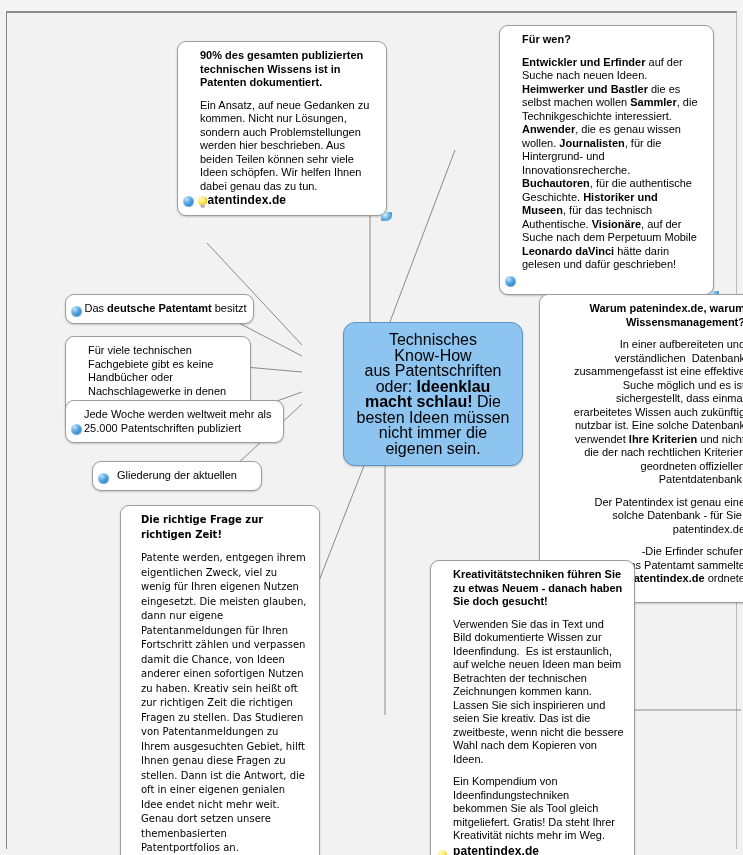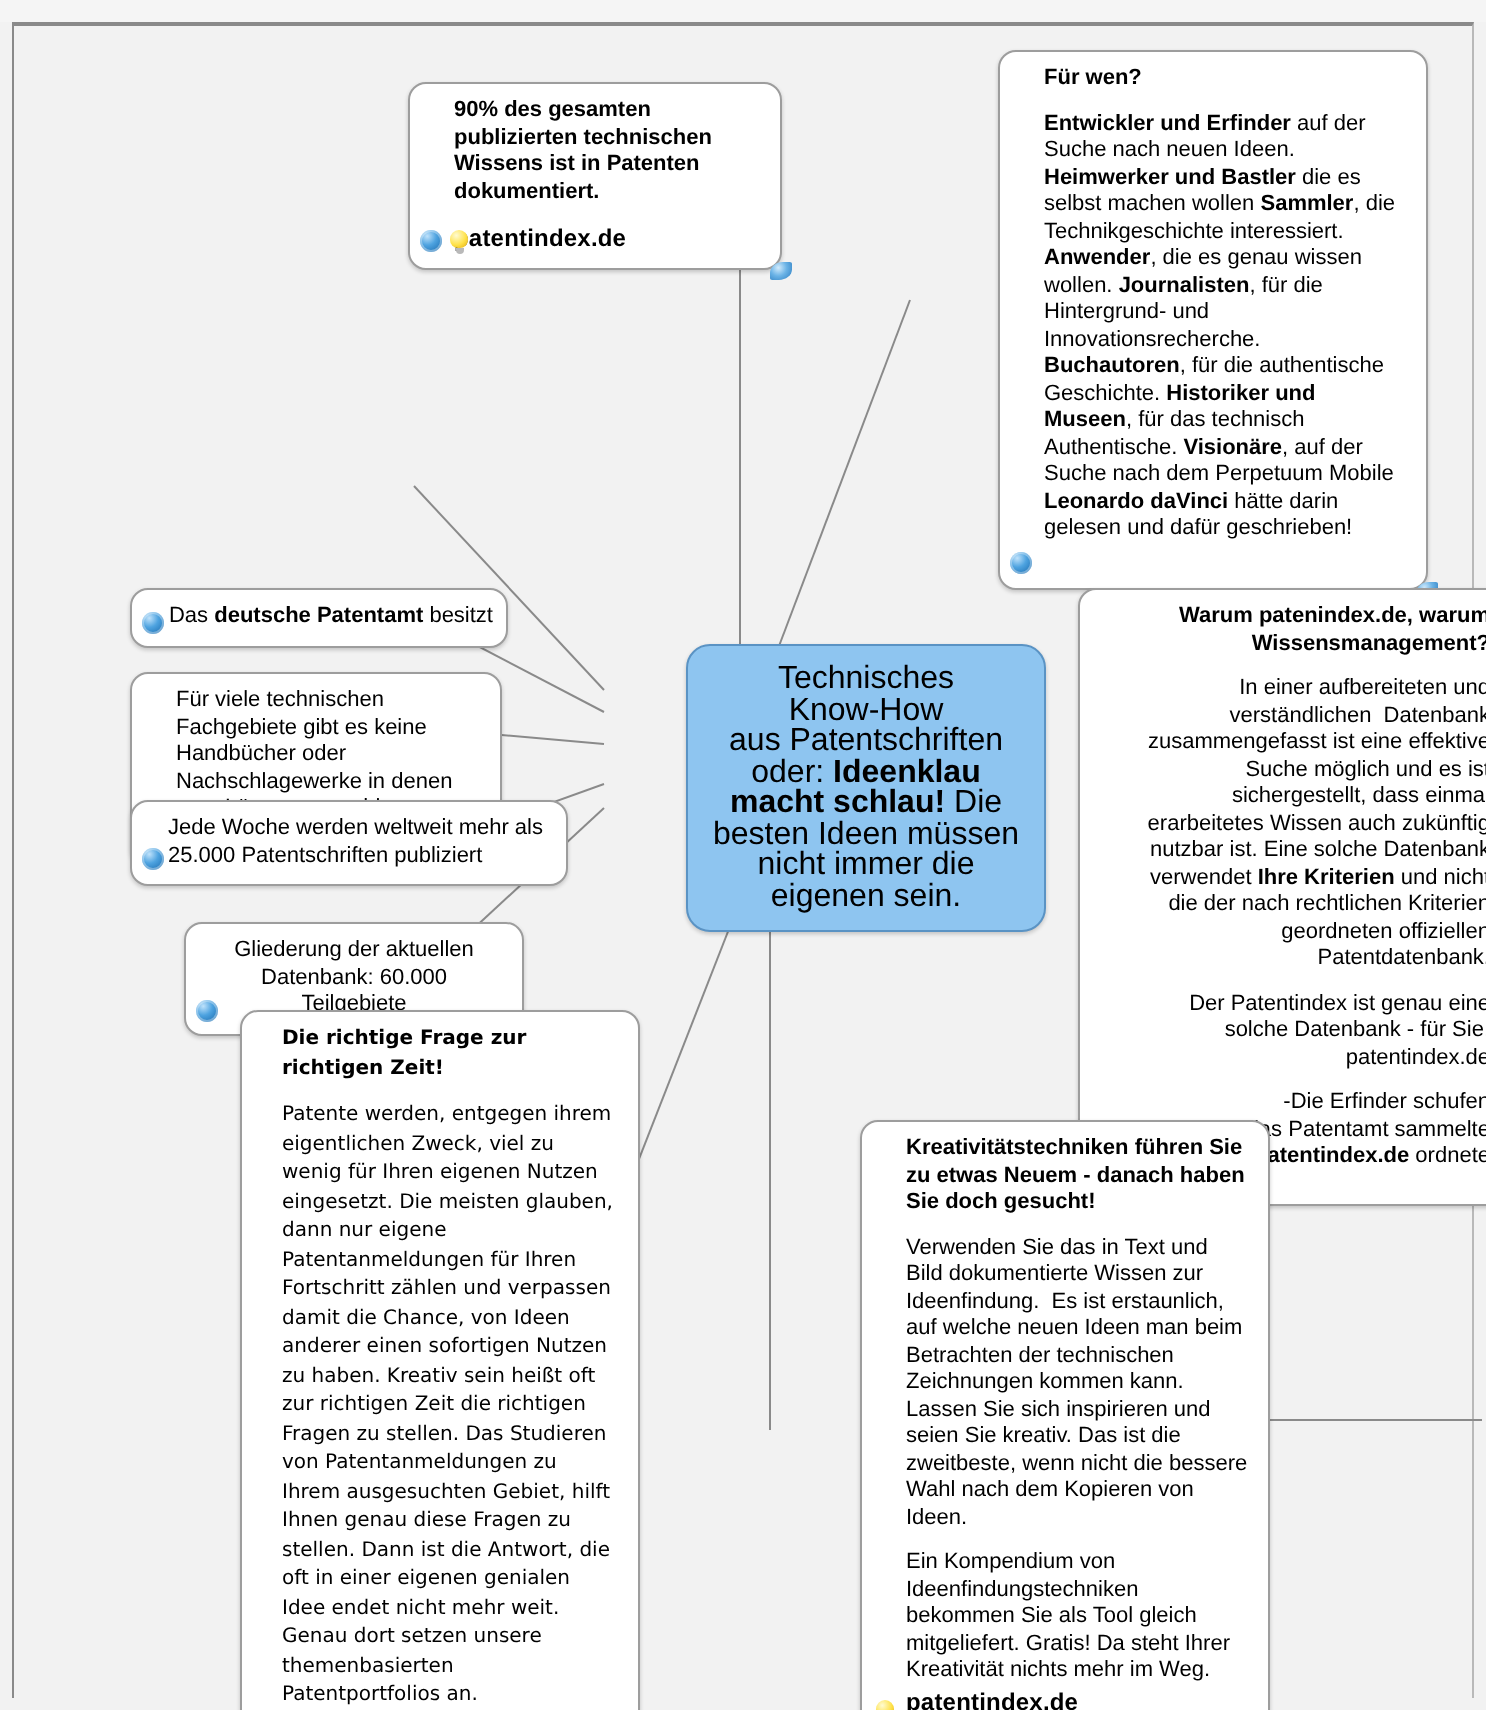--- a/index.html
+++ b/index.html
@@ -156,23 +156,24 @@
 
       <path d="M 288 660 L 378 430"></path>
 
       <path d="M 385 715 L 385 430"></path>
       <path d="M 598 710 L 741 710"></path>
 
       <path d="M 600 560 L 741 560"></path>
     </g>
   </svg>
 
-  <div class="node" style="left:164px; top:41px; width:187px;">
+  <div class="node" style="left:137px; top:41px; width:210px;">
     <div class="title txt">90% des gesamten publizierten technischen Wissens ist in Patenten dokumentiert.</div>
     <div class="gap"></div>
+    <div class="txt">Ein Ansatz, auf neue Gedanken zu kommen. Nicht nur Lösungen, sondern auch Problemstellungen werden hier beschrieben. Aus beiden Teilen können sehr viele Ideen schöpfen. Wir helfen Ihnen dabei genau das zu tun.</div>
     <div class="url" style="margin-top:1px;">patentindex.de</div>
     <div class="iconrow" style="bottom:7px;">
       <span class="ico-globe"></span>
       <span class="ico-bulb">
           <i></i>
         </span>
     </div>
     <div class="handle" style="right:-6px; bottom:-6px;"></div>
   </div>
 
@@ -213,21 +214,20 @@
 
   <div class="node" style="left:25px; top:400px; width:219px; text-align:left; padding-left:18px; padding-right:6px;">
     <div class="txt">Jede Woche werden weltweit mehr als 25.000 Patentschriften publiziert</div>
     <div class="iconrow" style="bottom:7px;">
       <span class="ico-globe"></span>
     </div>
   </div>
 
   <div class="node" style="left:52px; top:461px; width:170px; text-align:center; padding-left:18px; padding-right:18px;">
     <div>Gliederung der aktuellen</div>
-    <div>Datenbank: 60.000 Teilgebiete</div>
     <div class="iconrow" style="bottom:6px;">
       <span class="ico-globe"></span>
     </div>
   </div>
 
   <div class="node center" style="left:303px; top:322px; width:180px;">
     <div>Technisches</div>
     <div>Know-How</div>
     <div>aus Patentschriften</div>
     <div><span>oder: </span><b>Ideenklau</b></div>

